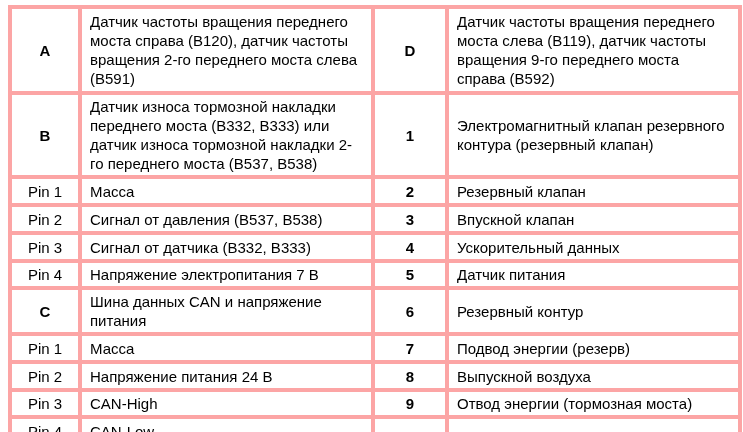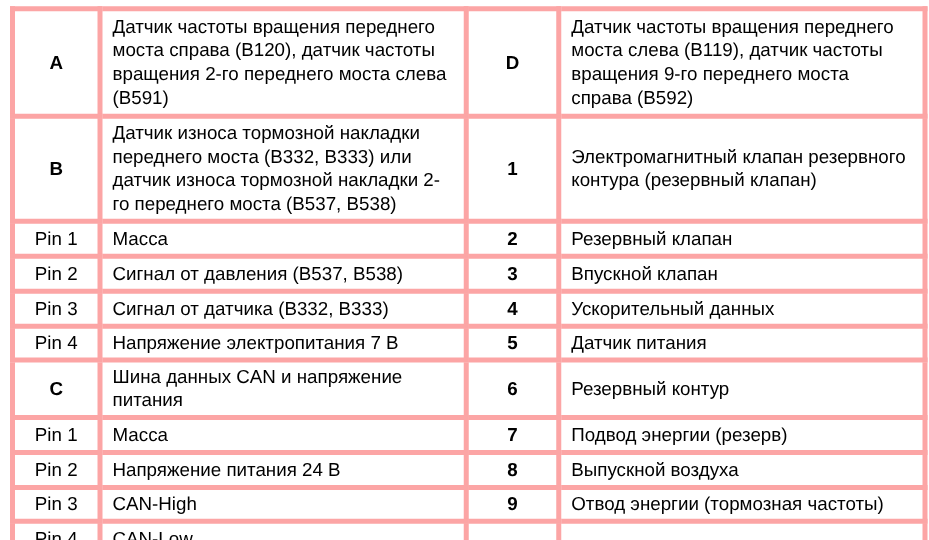--- a/index.html
+++ b/index.html
@@ -114,21 +114,21 @@
     <tr class="r8">
       <td class="lbl">Pin 2</td>
       <td class="desc">Напряжение питания 24 В</td>
       <td class="lbl b">8</td>
       <td class="desc">Выпускной воздуха</td>
     </tr>
     <tr class="r9">
       <td class="lbl">Pin 3</td>
       <td class="desc">CAN-High</td>
       <td class="lbl b">9</td>
-      <td class="desc">Отвод энергии (тормозная частоты)</td>
+      <td class="desc">Отвод энергии (тормозная моста)</td>
     </tr>
     <tr class="r10">
       <td class="lbl">Pin 4</td>
       <td class="desc">CAN-Low</td>
       <td class="lbl b"></td>
       <td class="desc"></td>
     </tr>
   </tbody>
 </table>
 

